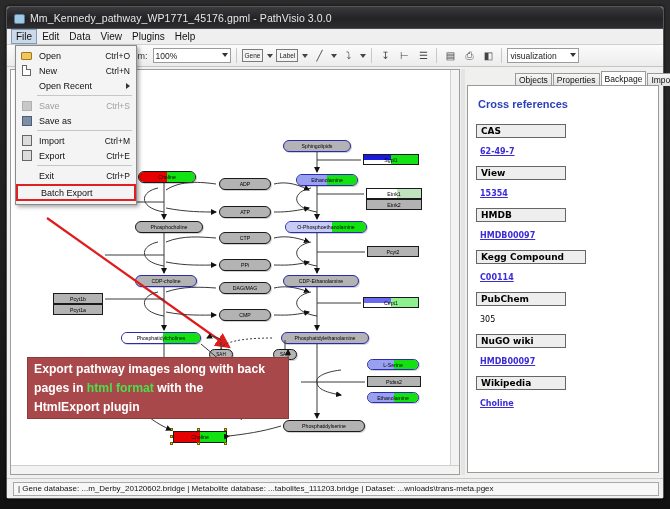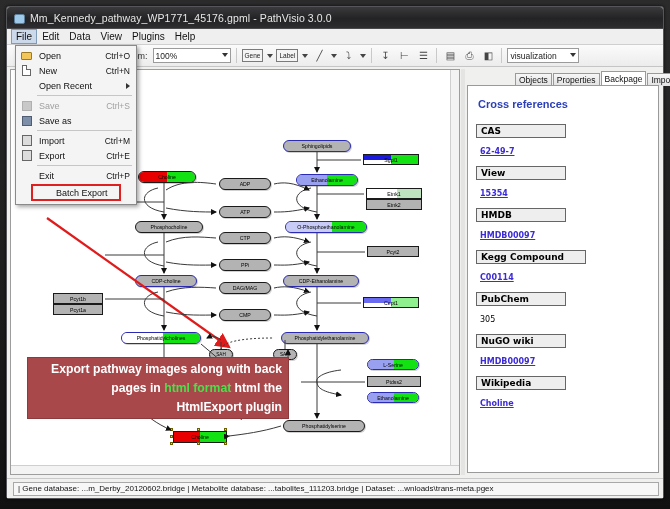--- a/index.html
+++ b/index.html
@@ -281,41 +281,41 @@
   }
   .fm-sub-arrow {
     width: 0; height: 0;
     border-top: 3px solid transparent;
     border-bottom: 3px solid transparent;
     border-left: 4px solid #333;
     margin-right: 6px;
   }
   .fm-highlight {
     border: 2px solid #e02020;
-    margin: 1px 15px;
+    margin: 1px 0;
     height: 17px;
     display: flex; align-items: center;
   }
   
   .ic-doc { width: 9px; height: 11px; background: #fff; border: 1px solid #666; position: relative; }
   .ic-doc::after { content:""; position:absolute; right:-1px; top:-1px; width:4px; height:4px; background:#f4f4f4; border-left:1px solid #666; border-bottom:1px solid #666;}
   .ic-folder { width: 11px; height: 8px; background: #f3c65a; border: 1px solid #9a7b22; border-radius: 1px;}
   .ic-save { width: 10px; height: 10px; background: #7d8fa8; border: 1px solid #4e5d72; }
   .ic-save.dis { background: #c8c8c8; border-color: #b0b0b0; }
   .ic-imp { width: 10px; height: 11px; background:#dcdcdc; border:1px solid #666; }
   
   .callout {
     position: absolute;
     left: 16px; top: 287px;
     width: 262px; height: 62px;
     background: #a8484a;
     border: 1px solid #8d3a3c;
     z-index: 30;
     display: flex; flex-direction: column;
-    align-items: flex-end; justify-content: center;
+    align-items: flex-start; justify-content: center;
     text-align: center;
     color: #fff;
     font-weight: bold;
     font-size: 12.2px;
     line-height: 19px;
     padding: 0 6px;
     font-family: "Liberation Sans", sans-serif;
   }
   .callout .hl { color: #49e04a; }
   .arrow-svg { position: absolute; left: 0; top: 0; z-index: 29; pointer-events: none; }
@@ -622,21 +622,21 @@
             <marker id="redah" markerWidth="7" markerHeight="7" refX="6" refY="3.5" orient="auto">
               <path d="M0,0 L7,3.5 L0,7 z" fill="#e01b1b"></path>
             </marker>
           </defs>
           <line x1="36" y1="148" x2="218" y2="277" stroke="#e01b1b" stroke-width="2.2" marker-end="url(#redah)"></line>
         </svg>
 
         <div class="callout">
           <div>Export pathway images along with back</div>
           <div>
-            <span>pages in </span><span class="hl">html format</span><span> html the</span>
+            <span>pages in </span><span class="hl">html format</span><span> with the</span>
           </div>
           <div>HtmlExport plugin</div>
         </div>
 
         <div class="scroll-v"></div>
         <div class="scroll-h"></div>
       </div>
 
       <div class="splitter"></div>
 

